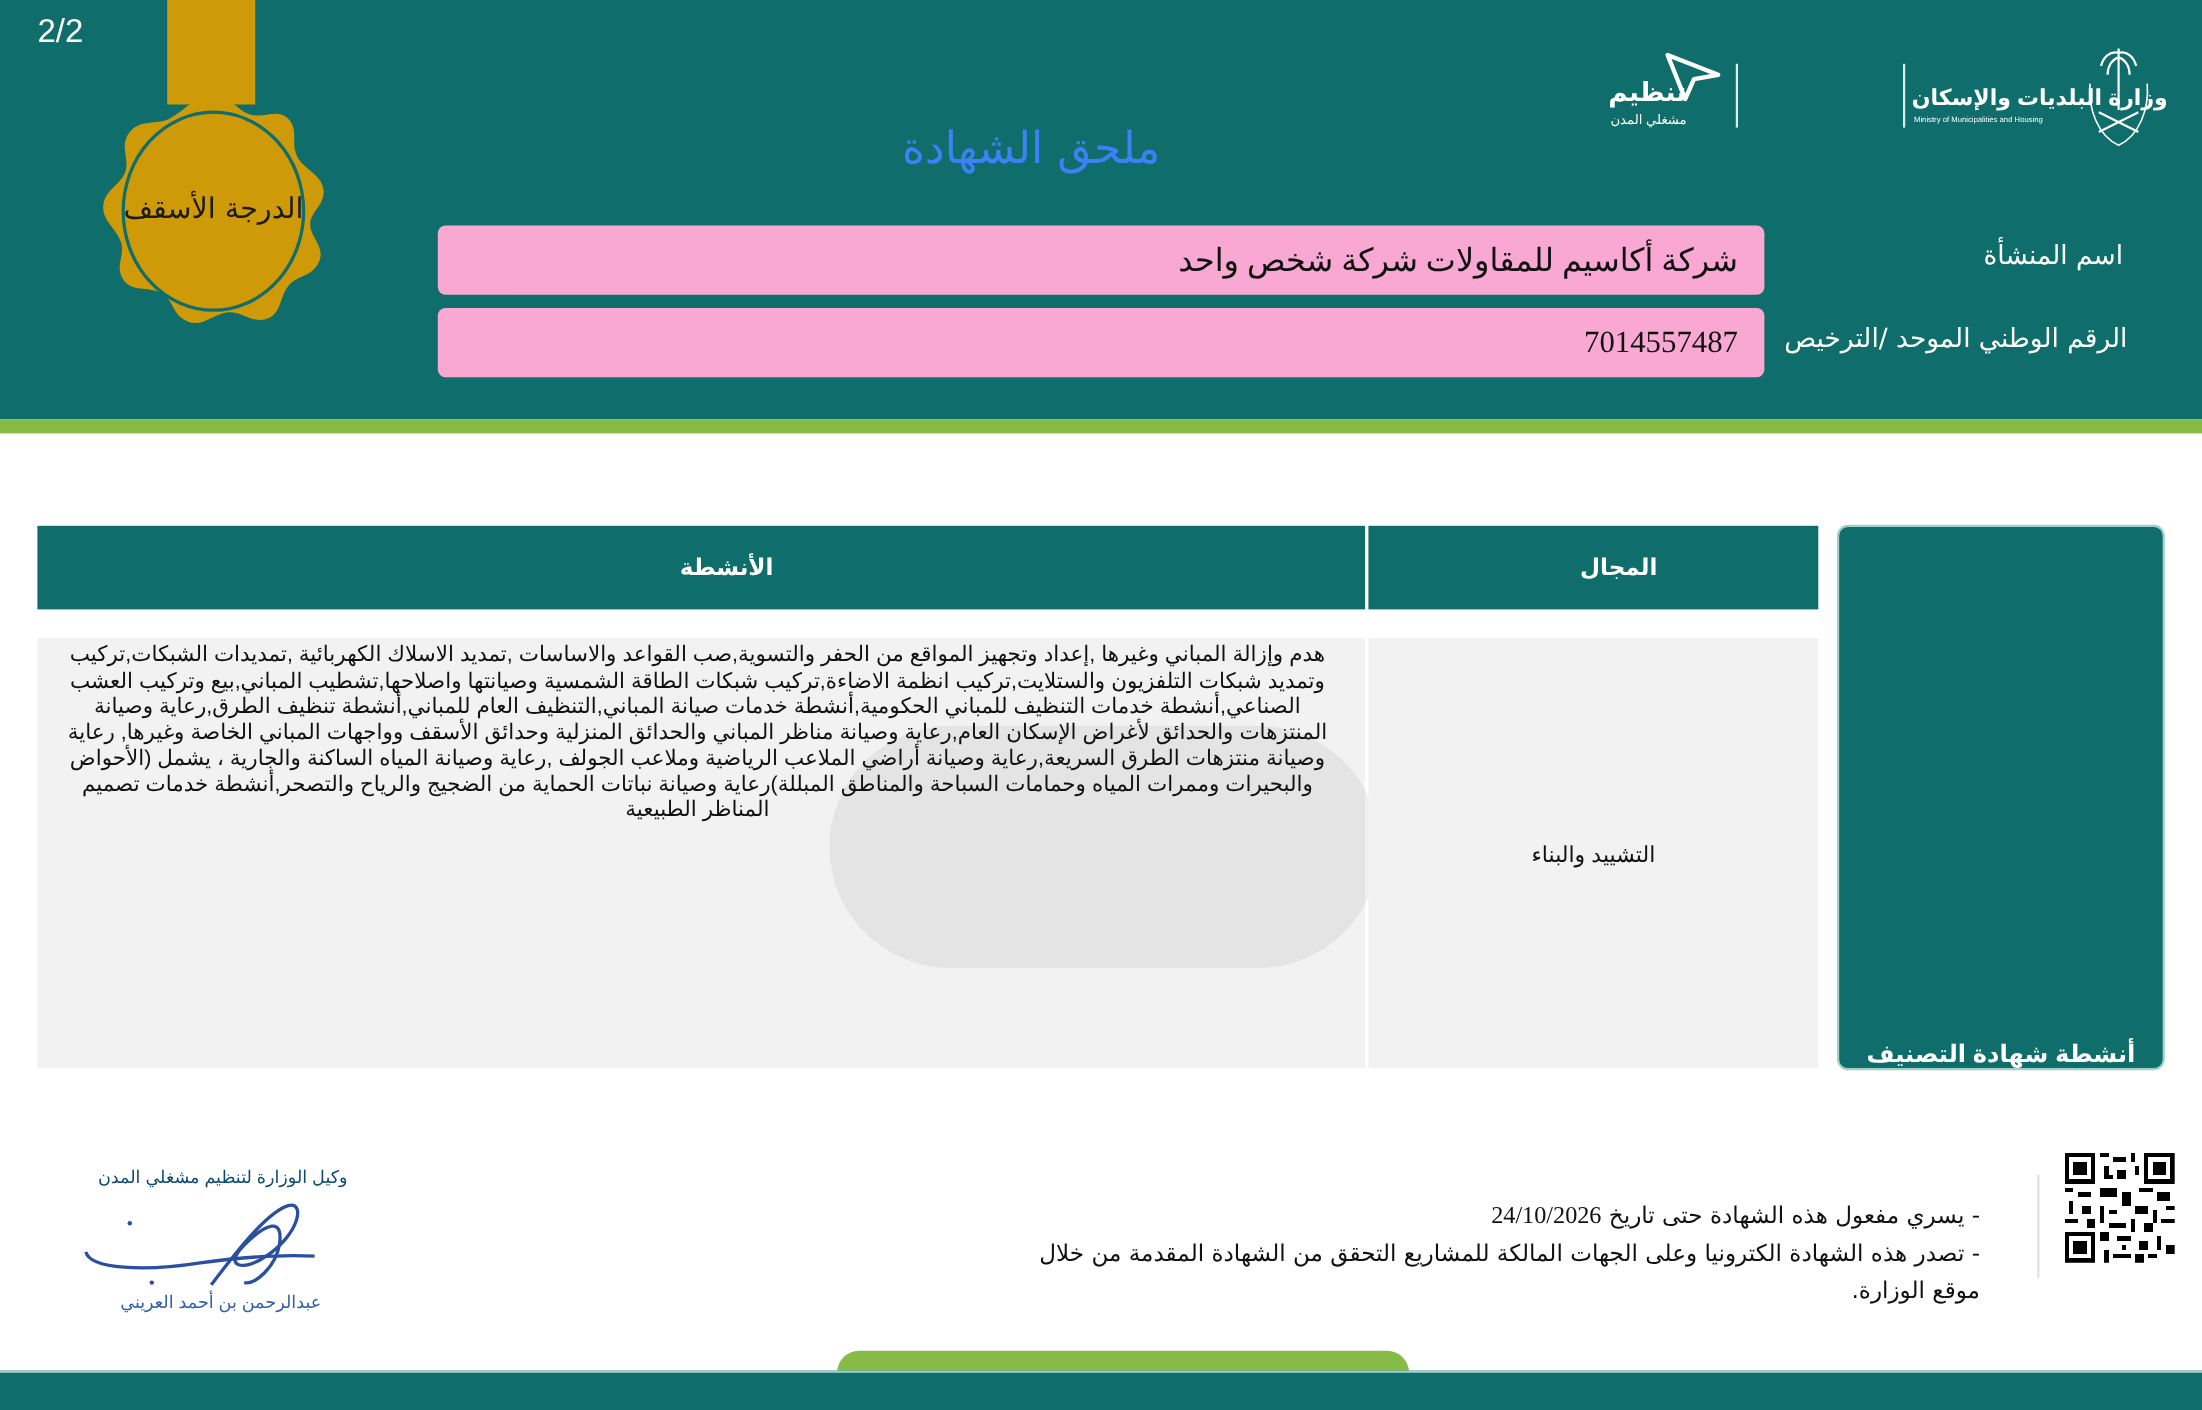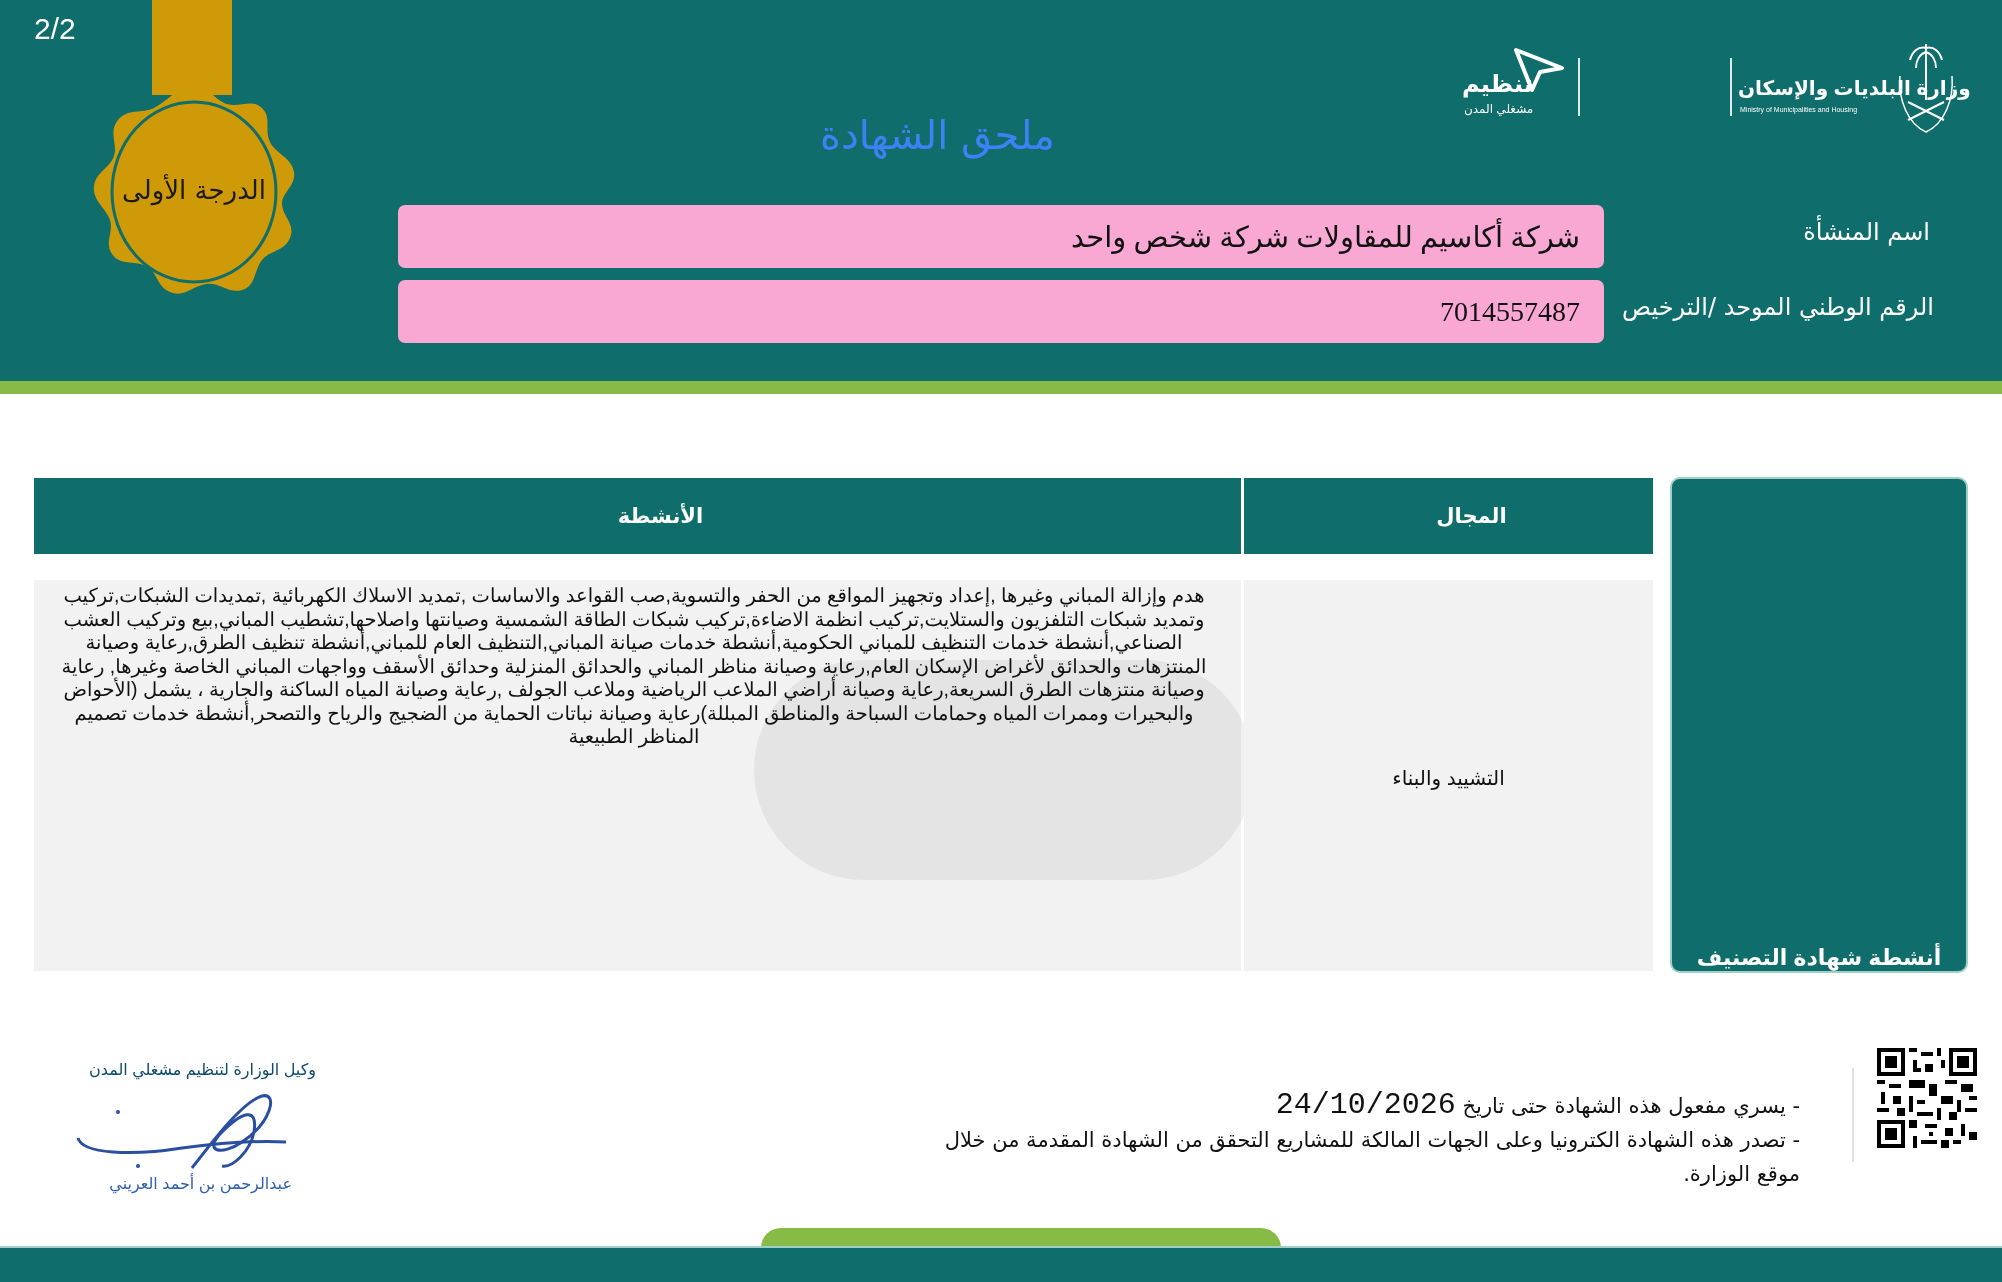--- a/index.html
+++ b/index.html
@@ -28,21 +28,21 @@
   .th { position: absolute; top: 0; height: 76px; background: #0f6e6b; color: #ffffff; font-size: 21px; font-weight: bold; display: flex; align-items: center; justify-content: center; direction: rtl; padding-left: 46px; }
   .td { position: absolute; top: 102px; height: 391px; background: #f2f2f2; }
   .activities-text { position: absolute; left: 10px; top: 0; width: 1180px; font-size: 19.5px; line-height: 23.5px; color: #111; direction: rtl; text-align: center; font-family: "Liberation Sans", sans-serif; }
   .domain-text { position: absolute; left: 0; top: 0; width: 100%; height: 100%; display: flex; align-items: center; justify-content: center; font-size: 20px; color: #111; direction: rtl; padding-top: 4px; }
 
   .side-panel { position: absolute; left: 1670px; top: 477px; width: 298px; height: 496px; background: #0f6e6b; border-radius: 10px; border: 2px solid #9fcfc7; display: flex; align-items: flex-end; justify-content: center; color: #ffffff; font-size: 22px; font-weight: bold; direction: rtl; }
 
   .watermark { position: absolute; left: 750px; top: 660px; width: 500px; height: 220px; opacity: 0.12; pointer-events: none; }
 
   .notes { position: absolute; left: 900px; top: 1088px; width: 900px; direction: rtl; text-align: right; font-size: 21px; color: #111; line-height: 34px; font-family: "DejaVu Sans", sans-serif; }
-  .notes .date { font-family: Liberation Mono, monospace; font-size: 30px; }
+  .notes .date { font-family: Liberation Serif, serif; font-size: 22px; }
 
   .qr { position: absolute; left: 1877px; top: 1048px; width: 100px; height: 100px; background: #fff; }
   .qr-divider { position: absolute; left: 1852px; top: 1068px; width: 2px; height: 94px; background: #e0e0e0; }
 
   .signature { position: absolute; left: 62px; top: 1058px; width: 260px; height: 150px; direction: rtl; }
   .sig-title { position: absolute; right: 6px; top: 2px; color: #0c4a6e; font-size: 16px; white-space: nowrap; }
   .sig-name { position: absolute; right: 30px; top: 116px; color: #2f5fb0; font-size: 16px; white-space: nowrap; }
 
   .bottom-bar { position: absolute; left: 0; top: 1246px; width: 2002px; height: 36px; background: #0f6e6b; border-top: 2px solid #9fcfc7; }
   .bottom-tab { position: absolute; left: 761px; top: 1228px; width: 520px; height: 20px; background: #86bc45; border-radius: 30px 30px 0 0; }
@@ -59,21 +59,21 @@
 <div class="badge">
   <svg width="220" height="220" viewBox="0 0 220 220">
     <path d="M110 6
       C125 6 130 20 143 24 C156 28 168 18 178 28 C188 38 180 50 186 62 C192 74 208 78 210 92
       C212 106 198 112 198 124 C198 136 212 144 206 158 C200 172 186 170 178 180 C170 190 172 206 158 210
       C144 214 136 202 122 204 C108 206 100 218 86 212 C72 206 74 192 62 186 C50 180 36 186 28 174
       C20 162 30 152 26 140 C22 128 8 120 10 106 C12 92 26 88 30 76 C34 64 24 52 34 40
       C44 28 58 34 70 28 C82 22 95 6 110 6 Z" fill="#cf9a07"></path>
     <ellipse cx="110" cy="112" rx="82" ry="90" fill="none" stroke="#0f6e6b" stroke-width="3"></ellipse>
   </svg>
-  <div class="badge-text">الدرجة الأولى</div>
+  <div class="badge-text">الدرجة الأسقف</div>
 </div>
 
 <div class="logos">
 
   <div style="position:absolute;left:0;top:0;width:130px;height:90px;">
     <svg width="60" height="50" viewBox="0 0 60 50" style="position:absolute;left:70px;top:4px;">
       <path d="M6 6 L52 24 L30 28 L22 46 Z" fill="none" stroke="#ffffff" stroke-width="4" stroke-linejoin="round"></path>
     </svg>
     <div class="logo-text" style="left:22px;top:30px;font-size:24px;font-weight:bold;">تنظيم</div>
     <div class="logo-text" style="left:24px;top:62px;font-size:12px;">مشغلي المدن</div>

